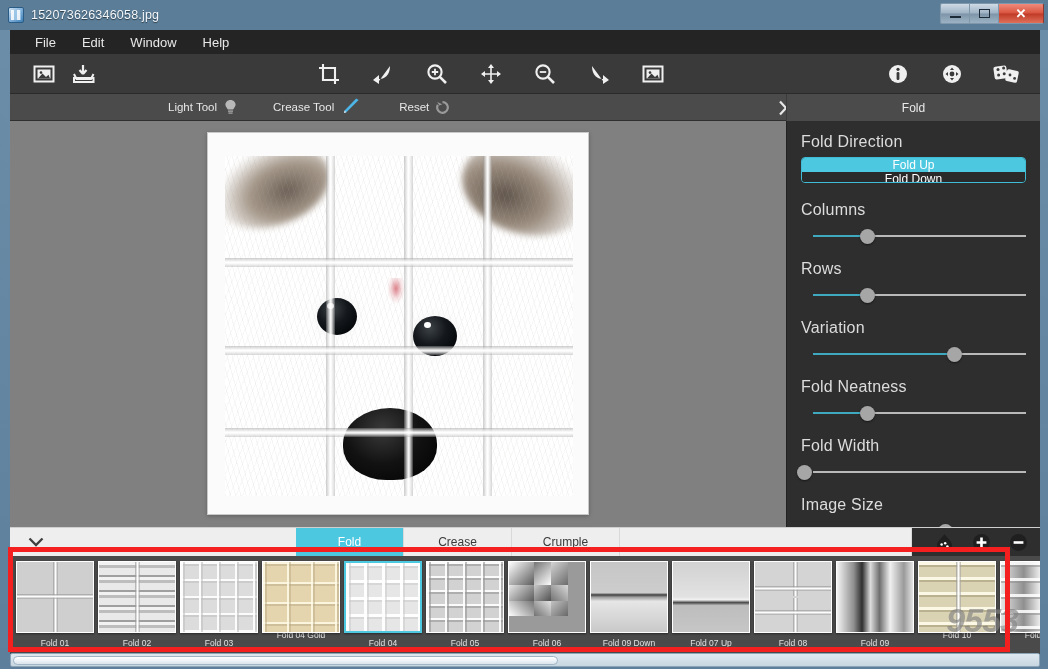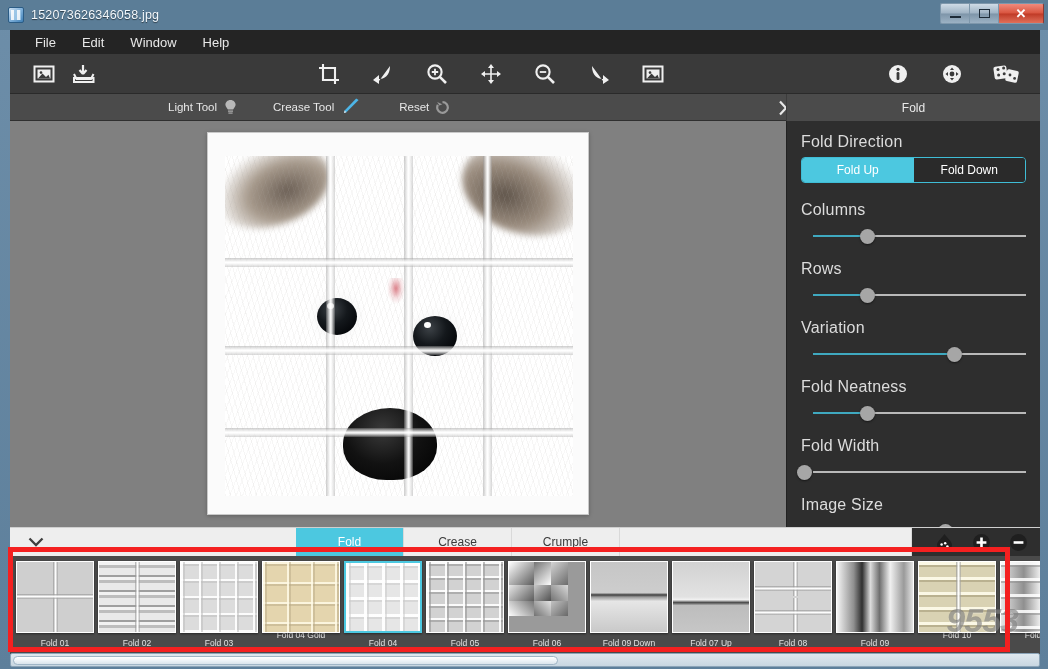--- a/index.html
+++ b/index.html
@@ -206,21 +206,21 @@
 
   
   .right-panel {
     width: 254px; flex: none; background: #2e2e2e;
     padding: 12px 14px 0 14px; position: relative;
     border-left: 1px solid #222;
   }
   .ctrl-label { font-size: 16px; color: #dcdcdc; margin-bottom: 6px; letter-spacing: .2px; }
   .segmented {
     display: flex; height: 26px; border: 1px solid #3fbdd6; border-radius: 4px;
-    overflow: hidden; margin-bottom: 18px;
+    overflow: hidden; margin-bottom: 18px; flex-direction: column;
   }
   .seg {
     flex: 1; display: flex; align-items: center; justify-content: center;
     font-size: 12px; color: #ffffff; background: #2a2a2a;
   }
   .seg.active { background: #4cc8e0; color: #ffffff; }
   .slider-block { margin-bottom: 15px; }
   .slider {
     position: relative; height: 18px; margin-top: 8px;
   }

